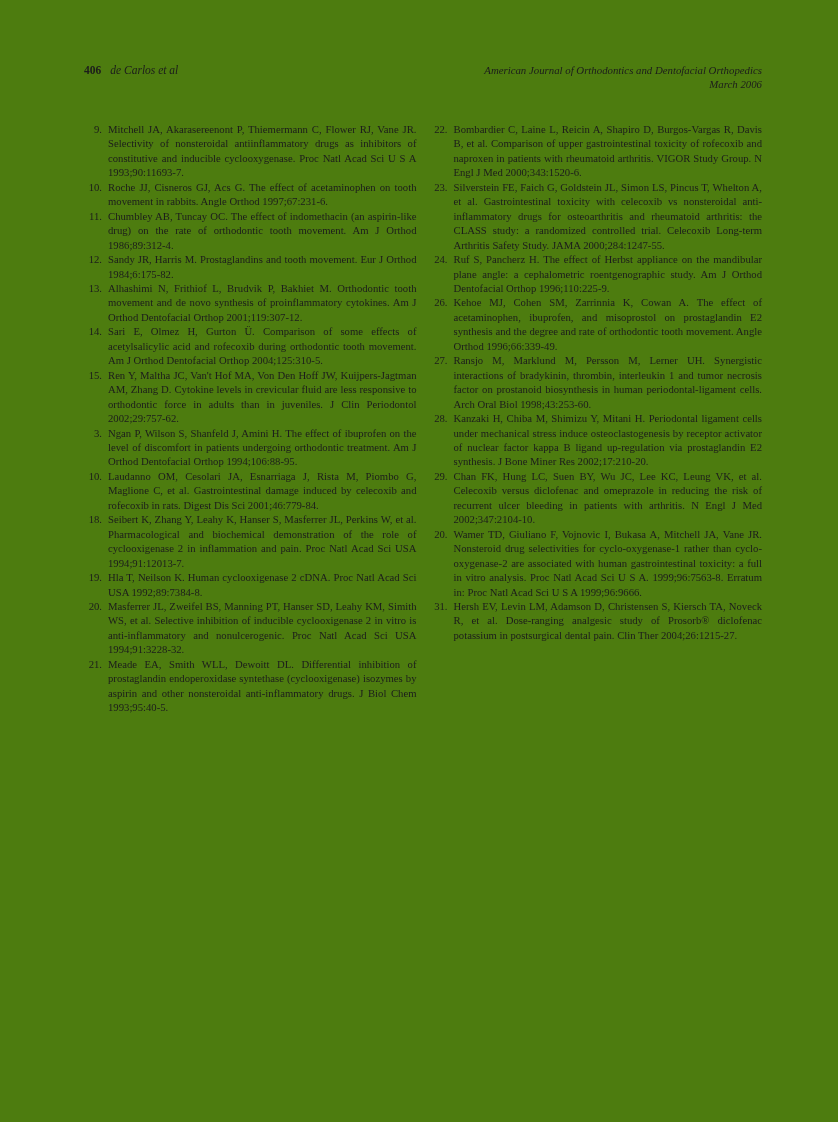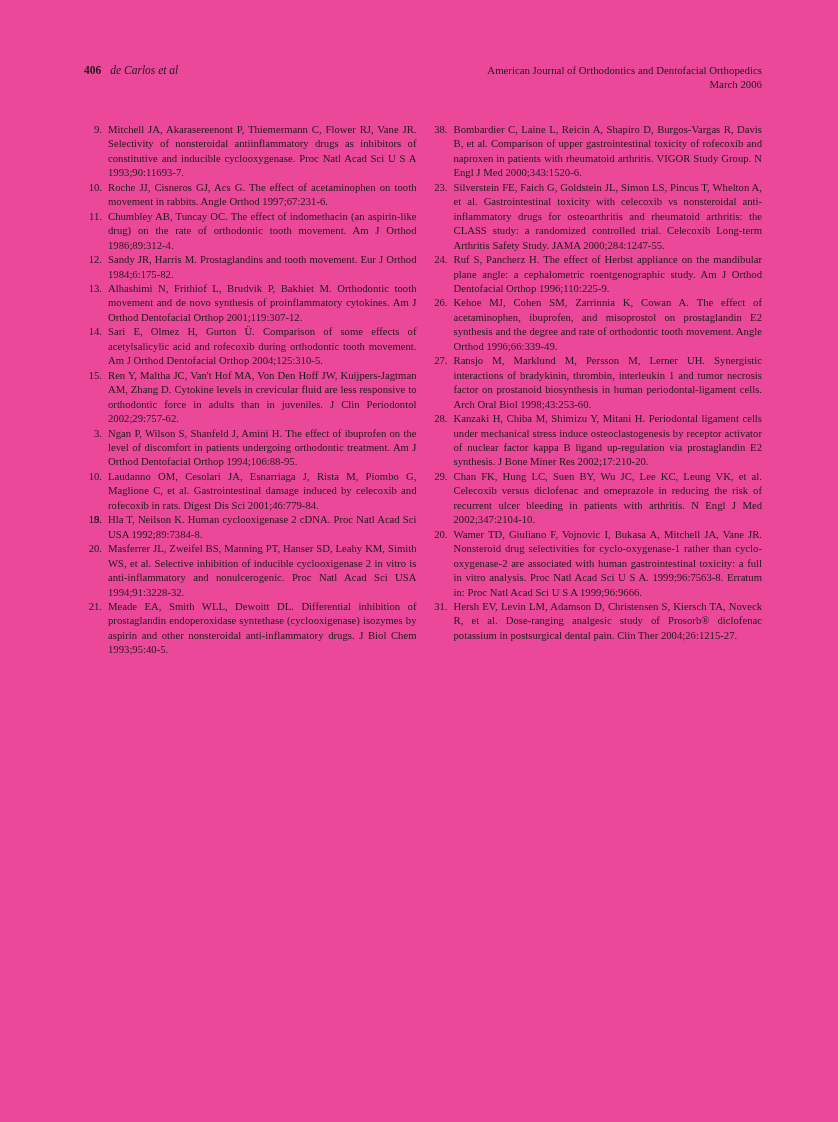--- a/index.html
+++ b/index.html
@@ -4,21 +4,21 @@
 <style>
   html, body {
     margin: 0;
     padding: 0;
     background: #ffffff;
   }
   .page {
     position: relative;
     width: 838px;
     height: 1122px;
-    background: #ec4899;
+    background: #4d7c0f;
     color: #1c1c1c;
     font-family: "Liberation Serif", serif;
     overflow: hidden;
     box-sizing: border-box;
     padding: 63px 76px 0 84px;
   }
   
   .page-header {
     display: flex;
     justify-content: space-between;
@@ -33,20 +33,21 @@
   .page-num {
     font-weight: 700;
     font-style: normal;
     margin-right: 9px;
   }
   .running-author {
     font-style: italic;
   }
   .header-right {
     text-align: right;
+    font-style: italic;
     font-size: 10.8px;
     line-height: 14px;
   }
   
   .columns {
     display: flex;
     gap: 13px;
   }
   .ref-col {
     flex: 1 1 0;
@@ -119,37 +120,38 @@
         <li class="ref-item">
         <span class="ref-num">3.</span>
         <span class="ref-text">Ngan P, Wilson S, Shanfeld J, Amini H. The effect of ibuprofen on the level of discomfort in patients undergoing orthodontic treatment. Am J Orthod Dentofacial Orthop 1994;106:88-95.</span>
       </li>
         <li class="ref-item">
         <span class="ref-num">10.</span>
         <span class="ref-text">Laudanno OM, Cesolari JA, Esnarriaga J, Rista M, Piombo G, Maglione C, et al. Gastrointestinal damage induced by celecoxib and rofecoxib in rats. Digest Dis Sci 2001;46:779-84.</span>
       </li>
         <li class="ref-item">
         <span class="ref-num">18.</span>
+        <span class="ref-text">Seibert K, Zhang Y, Leahy K, Hanser S, Masferrer JL, Perkins W, et al. Pharmacological and biochemical demonstration of the role of cyclooxigenase 2 in inflammation and pain. Proc Natl Acad Sci USA 1994;91:12013-7.</span>
       </li>
         <li class="ref-item">
         <span class="ref-num">19.</span>
         <span class="ref-text">Hla T, Neilson K. Human cyclooxigenase 2 cDNA. Proc Natl Acad Sci USA 1992;89:7384-8.</span>
       </li>
         <li class="ref-item">
         <span class="ref-num">20.</span>
         <span class="ref-text">Masferrer JL, Zweifel BS, Manning PT, Hanser SD, Leahy KM, Simith WS, et al. Selective inhibition of inducible cyclooxigenase 2 in vitro is anti-inflammatory and nonulcerogenic. Proc Natl Acad Sci USA 1994;91:3228-32.</span>
       </li>
         <li class="ref-item">
         <span class="ref-num">21.</span>
         <span class="ref-text">Meade EA, Smith WLL, Dewoitt DL. Differential inhibition of prostaglandin endoperoxidase syntethase (cyclooxigenase) isozymes by aspirin and other nonsteroidal anti-inflammatory drugs. J Biol Chem 1993;95:40-5.</span>
       </li>
       </ol>
     <ol class="ref-col">
         <li class="ref-item">
-        <span class="ref-num">38.</span>
+        <span class="ref-num">22.</span>
         <span class="ref-text">Bombardier C, Laine L, Reicin A, Shapiro D, Burgos-Vargas R, Davis B, et al. Comparison of upper gastrointestinal toxicity of rofecoxib and naproxen in patients with rheumatoid arthritis. VIGOR Study Group. N Engl J Med 2000;343:1520-6.</span>
       </li>
         <li class="ref-item">
         <span class="ref-num">23.</span>
         <span class="ref-text">Silverstein FE, Faich G, Goldstein JL, Simon LS, Pincus T, Whelton A, et al. Gastrointestinal toxicity with celecoxib vs nonsteroidal anti-inflammatory drugs for osteoarthritis and rheumatoid arthritis: the CLASS study: a randomized controlled trial. Celecoxib Long-term Arthritis Safety Study. JAMA 2000;284:1247-55.</span>
       </li>
         <li class="ref-item">
         <span class="ref-num">24.</span>
         <span class="ref-text">Ruf S, Pancherz H. The effect of Herbst appliance on the mandibular plane angle: a cephalometric roentgenographic study. Am J Orthod Dentofacial Orthop 1996;110:225-9.</span>
       </li>

